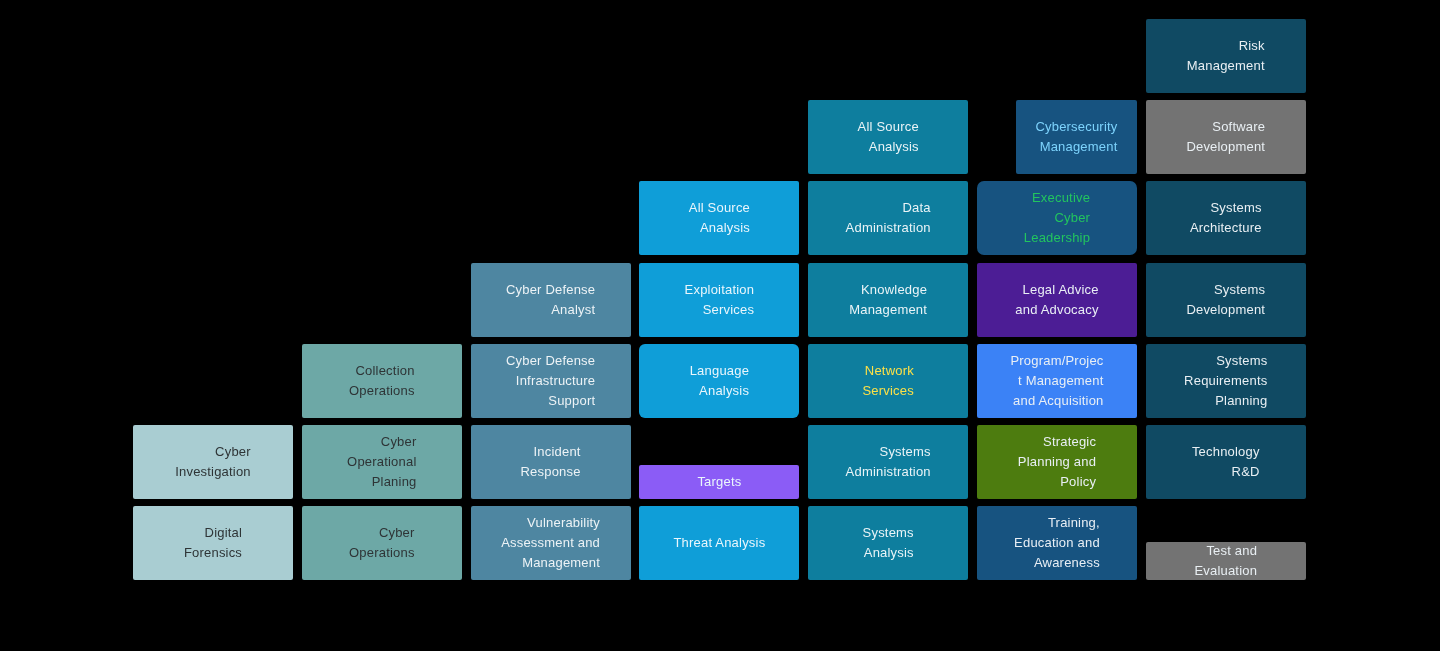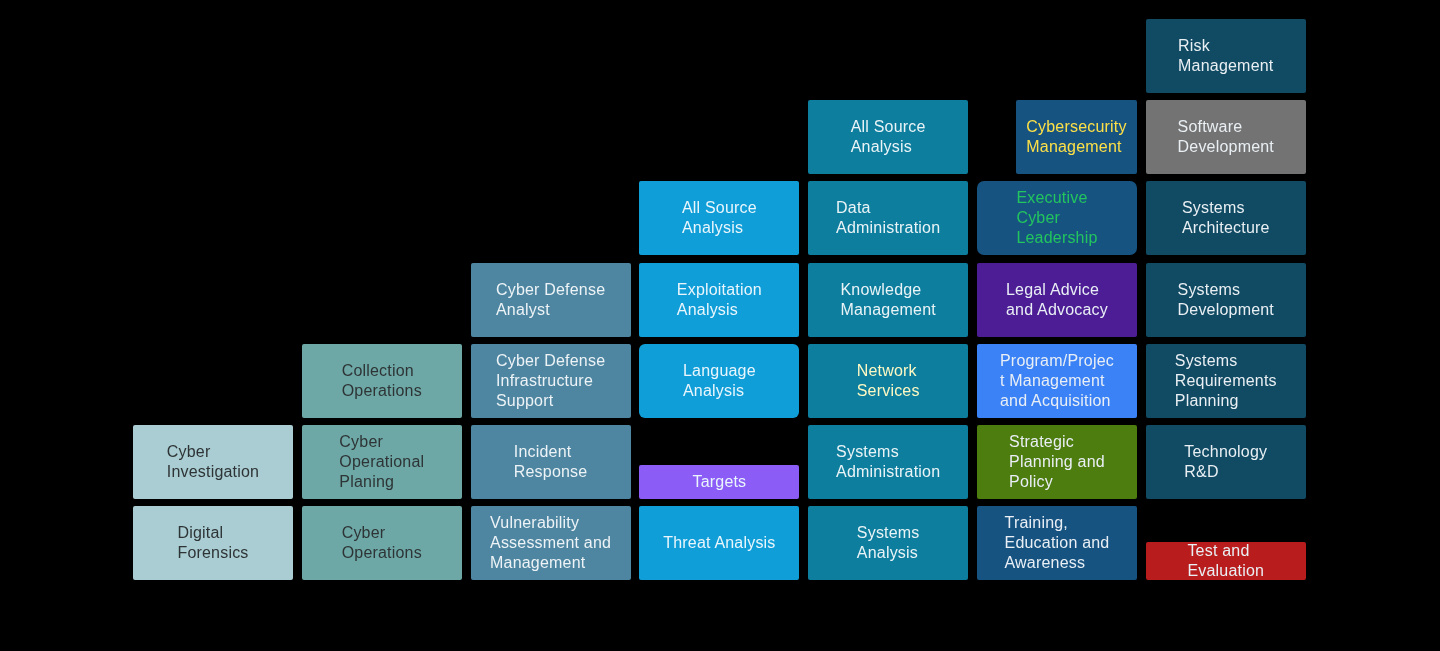--- a/index.html
+++ b/index.html
@@ -27,25 +27,25 @@
     display: grid;
     grid-template-columns: repeat(7, 160px);
     grid-template-rows: repeat(7, 74px);
     column-gap: 8.8px;
     row-gap: 7.2px;
   }
   .box {
     display: flex;
     align-items: center;
     justify-content: center;
-    text-align: left;
+    text-align: right;
     box-sizing: border-box;
     padding: 4px 10px;
     border-radius: 2px;
-    font-size: 16px;
+    font-size: 13px;
     line-height: 20px;
     letter-spacing: 0.2px;
     white-space: pre-line;
   }
 </style>
 </head>
 <body>
 
 <div class="canvas">
   <div class="role-grid" id="role-grid">
@@ -66,38 +66,38 @@
 Infrastructure
 Support</span></div>
       <div class="box" style="background-color: rgb(78, 134, 161); color: rgb(237, 243, 246); grid-area: 6 / 3;"><span>Incident
 Response</span></div>
       <div class="box" style="background-color: rgb(78, 134, 161); color: rgb(237, 243, 246); grid-area: 7 / 3;"><span>Vulnerability
 Assessment and
 Management</span></div>
       <div class="box" style="background-color: rgb(15, 158, 216); color: rgb(234, 246, 252); grid-area: 3 / 4;"><span>All Source
 Analysis</span></div>
       <div class="box" style="background-color: rgb(15, 158, 216); color: rgb(234, 246, 252); grid-area: 4 / 4;"><span>Exploitation
-Analysis</span></div>
+Services</span></div>
       <div class="box" style="background-color: rgb(15, 158, 216); color: rgb(234, 246, 252); grid-area: 5 / 4; border-radius: 6px;"><span>Language
 Analysis</span></div>
       <div class="box" style="background-color: #8b5cf6; color: rgb(234, 246, 252); grid-area: 6 / 4; margin-top: 40px;"><span>Targets</span></div>
       <div class="box" style="background-color: rgb(15, 158, 216); color: rgb(234, 246, 252); grid-area: 7 / 4;"><span>Threat Analysis</span></div>
       <div class="box" style="background-color: rgb(14, 126, 158); color: rgb(234, 244, 247); grid-area: 2 / 5;"><span>All Source
 Analysis</span></div>
       <div class="box" style="background-color: rgb(14, 126, 158); color: rgb(234, 244, 247); grid-area: 3 / 5;"><span>Data
 Administration</span></div>
       <div class="box" style="background-color: rgb(14, 126, 158); color: rgb(234, 244, 247); grid-area: 4 / 5;"><span>Knowledge
 Management</span></div>
-      <div class="box" style="background-color: rgb(14, 126, 158); color: #fef9c3; grid-area: 5 / 5;"><span>Network
+      <div class="box" style="background-color: rgb(14, 126, 158); color: #fde047; grid-area: 5 / 5;"><span>Network
 Services</span></div>
       <div class="box" style="background-color: rgb(14, 126, 158); color: rgb(234, 244, 247); grid-area: 6 / 5;"><span>Systems
 Administration</span></div>
       <div class="box" style="background-color: rgb(14, 126, 158); color: rgb(234, 244, 247); grid-area: 7 / 5;"><span>Systems
 Analysis</span></div>
-      <div class="box" style="background-color: rgb(23, 83, 128); color: #fde047; grid-area: 2 / 6; margin-left: 39px;"><span>Cybersecurity
+      <div class="box" style="background-color: rgb(23, 83, 128); color: #7dd3fc; grid-area: 2 / 6; margin-left: 39px;"><span>Cybersecurity
 Management</span></div>
       <div class="box" style="background-color: rgb(23, 83, 128); color: #22c55e; grid-area: 3 / 6; border-radius: 7px;"><span>Executive
 Cyber
 Leadership</span></div>
       <div class="box" style="background-color: #4c1d95; color: rgb(233, 239, 245); grid-area: 4 / 6;"><span>Legal Advice
 and Advocacy</span></div>
       <div class="box" style="background-color: #3b82f6; color: rgb(233, 239, 245); grid-area: 5 / 6;"><span>Program/Projec
 t Management
 and Acquisition</span></div>
       <div class="box" style="background-color: #4d7c0f; color: rgb(233, 239, 245); grid-area: 6 / 6;"><span>Strategic
@@ -112,16 +112,16 @@
 Development</span></div>
       <div class="box" style="background-color: rgb(16, 74, 99); color: rgb(233, 239, 243); grid-area: 3 / 7;"><span>Systems
 Architecture</span></div>
       <div class="box" style="background-color: rgb(16, 74, 99); color: rgb(233, 239, 243); grid-area: 4 / 7;"><span>Systems
 Development</span></div>
       <div class="box" style="background-color: rgb(16, 74, 99); color: rgb(233, 239, 243); grid-area: 5 / 7;"><span>Systems
 Requirements
 Planning</span></div>
       <div class="box" style="background-color: rgb(16, 74, 99); color: rgb(233, 239, 243); grid-area: 6 / 7;"><span>Technology
 R&amp;D</span></div>
-      <div class="box" style="background-color: #b91c1c; color: rgb(233, 239, 243); grid-area: 7 / 7; margin-top: 36px;"><span>Test and
+      <div class="box" style="background-color: #737373; color: rgb(233, 239, 243); grid-area: 7 / 7; margin-top: 36px;"><span>Test and
 Evaluation</span></div>
     </div>
 </div>
 
 </body></html>

